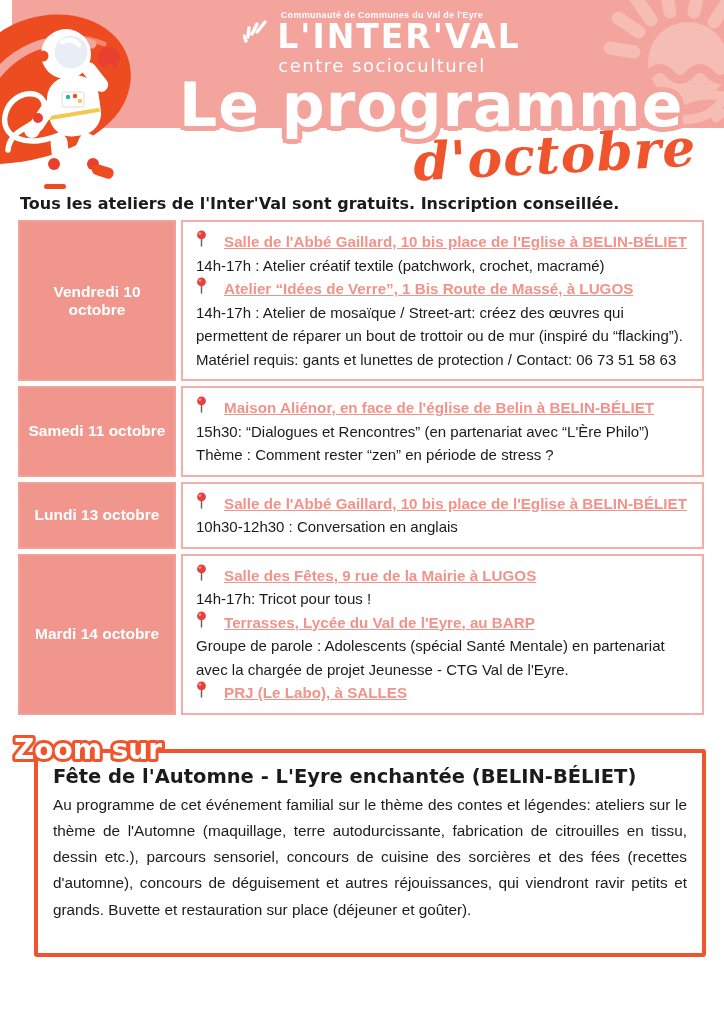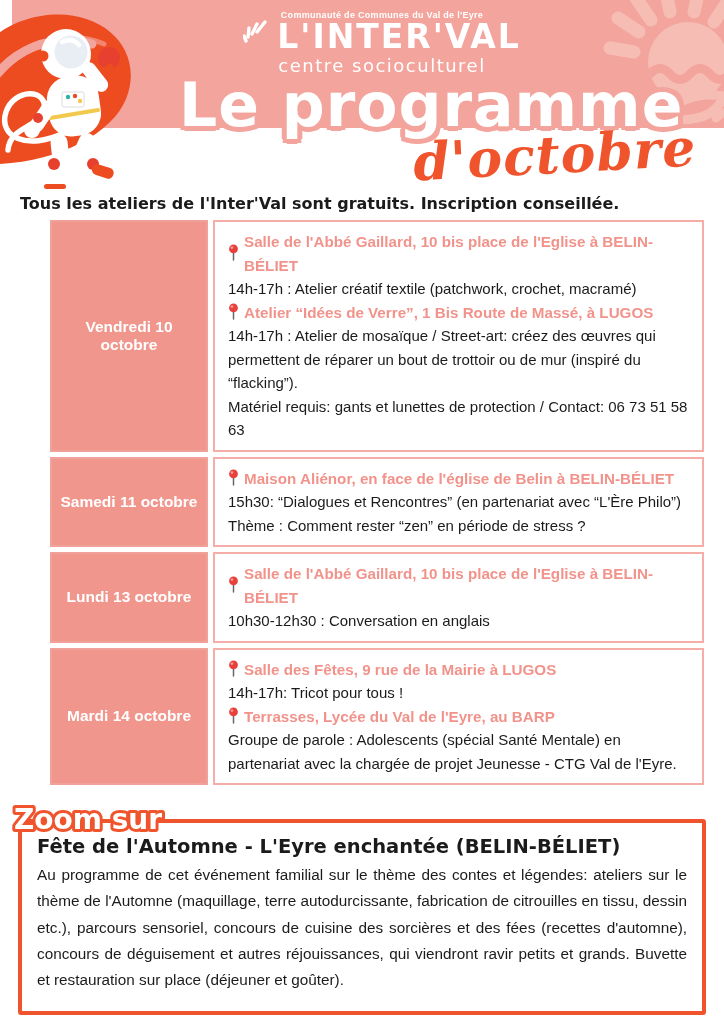--- a/index.html
+++ b/index.html
@@ -43,31 +43,31 @@
     color:var(--orange);transform:rotate(-3deg);letter-spacing:1px;
   }
   
   .intro{margin:4px 18px 0 20px;font-family:"DejaVu Sans", sans-serif;font-weight:800;font-size:16px;}
   
   .schedule{margin:7px 20px 0 18px;}
   .srow{display:flex;gap:5px;margin-bottom:5px;}
   .scell.date{
     width:158px;flex:0 0 158px;background:var(--date-bg);border:2px solid var(--date-border);
     display:flex;align-items:center;justify-content:center;text-align:center;
-    color:#fff;font-weight:700;font-size:15.5px;padding:4px;margin-left:32px;
+    color:#fff;font-weight:700;font-size:15.5px;padding:4px;
   }
   .scell.content{flex:1;background:#fff;border:2px solid var(--cell-border);padding:8px 13px;}
   .line{line-height:23.5px;font-size:15px;}
-  .line.location{color:var(--loc);font-weight:700;font-size:15.2px;display:flex;align-items:center;gap:5px;}
+  .line.location{color:var(--loc);font-weight:700;font-size:15.2px;display:flex;align-items:flex-start;gap:17px;text-decoration:underline;}
   .line.location .pin{width:11px;height:19px;flex:0 0 11px;}
   .line .b{font-weight:400;}
   
   .zoom-wrap{position:relative;margin:34px 18px 0 18px;}
   .zoom-badge{position:absolute;top:-22px;left:-8px;z-index:2;}
-  .zoom-box{border:4px solid var(--orange);border-radius:3px;background:#fff;padding:12px 15px 18px;}
+  .zoom-box{border:4px solid var(--orange);border-radius:3px;background:#fff;padding:12px 15px 30px;margin-left:16px;}
   .zoom-title{font-family:"DejaVu Sans", sans-serif;font-weight:800;font-size:19.5px;}
   .zoom-subtitle{font-weight:700;font-size:16.5px;margin-top:3px;}
   .zoom-body{font-size:15.3px;line-height:1.72;text-align:justify;margin-top:4px;}
 </style>
 </head>
 <body>
 
 <div class="header">
   <div class="band">
 
@@ -214,20 +214,28 @@
         <div class="line detail"><span>14h-17h: Tricot pour tous !</span></div>
         <div class="line location">
           <svg class="pin" viewBox="0 0 12 20">
             <rect x="5.2" y="8" width="1.6" height="10" rx="0.8" fill="#666"></rect>
             <circle cx="6" cy="5" r="4.8" fill="#E8413C"></circle>
             <circle cx="4.3" cy="3.5" r="1.5" fill="#F59A93"></circle>
           </svg>
           <span>Terrasses, Lycée du Val de l'Eyre, au BARP</span>
         </div>
         <div class="line detail"><span>Groupe de parole : Adolescents </span><span class="b">(spécial Santé Mentale)</span><span> en partenariat avec la chargée de projet Jeunesse - CTG Val de l'Eyre.</span></div>
+        <div class="line location">
+          <svg class="pin" viewBox="0 0 12 20">
+            <rect x="5.2" y="8" width="1.6" height="10" rx="0.8" fill="#666"></rect>
+            <circle cx="6" cy="5" r="4.8" fill="#E8413C"></circle>
+            <circle cx="4.3" cy="3.5" r="1.5" fill="#F59A93"></circle>
+          </svg>
+          <span>PRJ (Le Labo), à SALLES</span>
+        </div>
       </div>
     </div>
   </div>
 
 <div class="zoom-wrap">
   <svg class="zoom-badge" width="160" height="44" viewBox="0 0 160 44">
     <text x="4" y="32" font-family="DejaVu Sans, sans-serif" font-size="28" font-weight="800" fill="#ffffff" stroke="#F0542D" stroke-width="6" paint-order="stroke" stroke-linejoin="round">Zoom sur</text>
   </svg>
   <div class="zoom-box">
     <div class="zoom-title">Fête de l'Automne - L'Eyre enchantée (BELIN-BÉLIET)</div>

